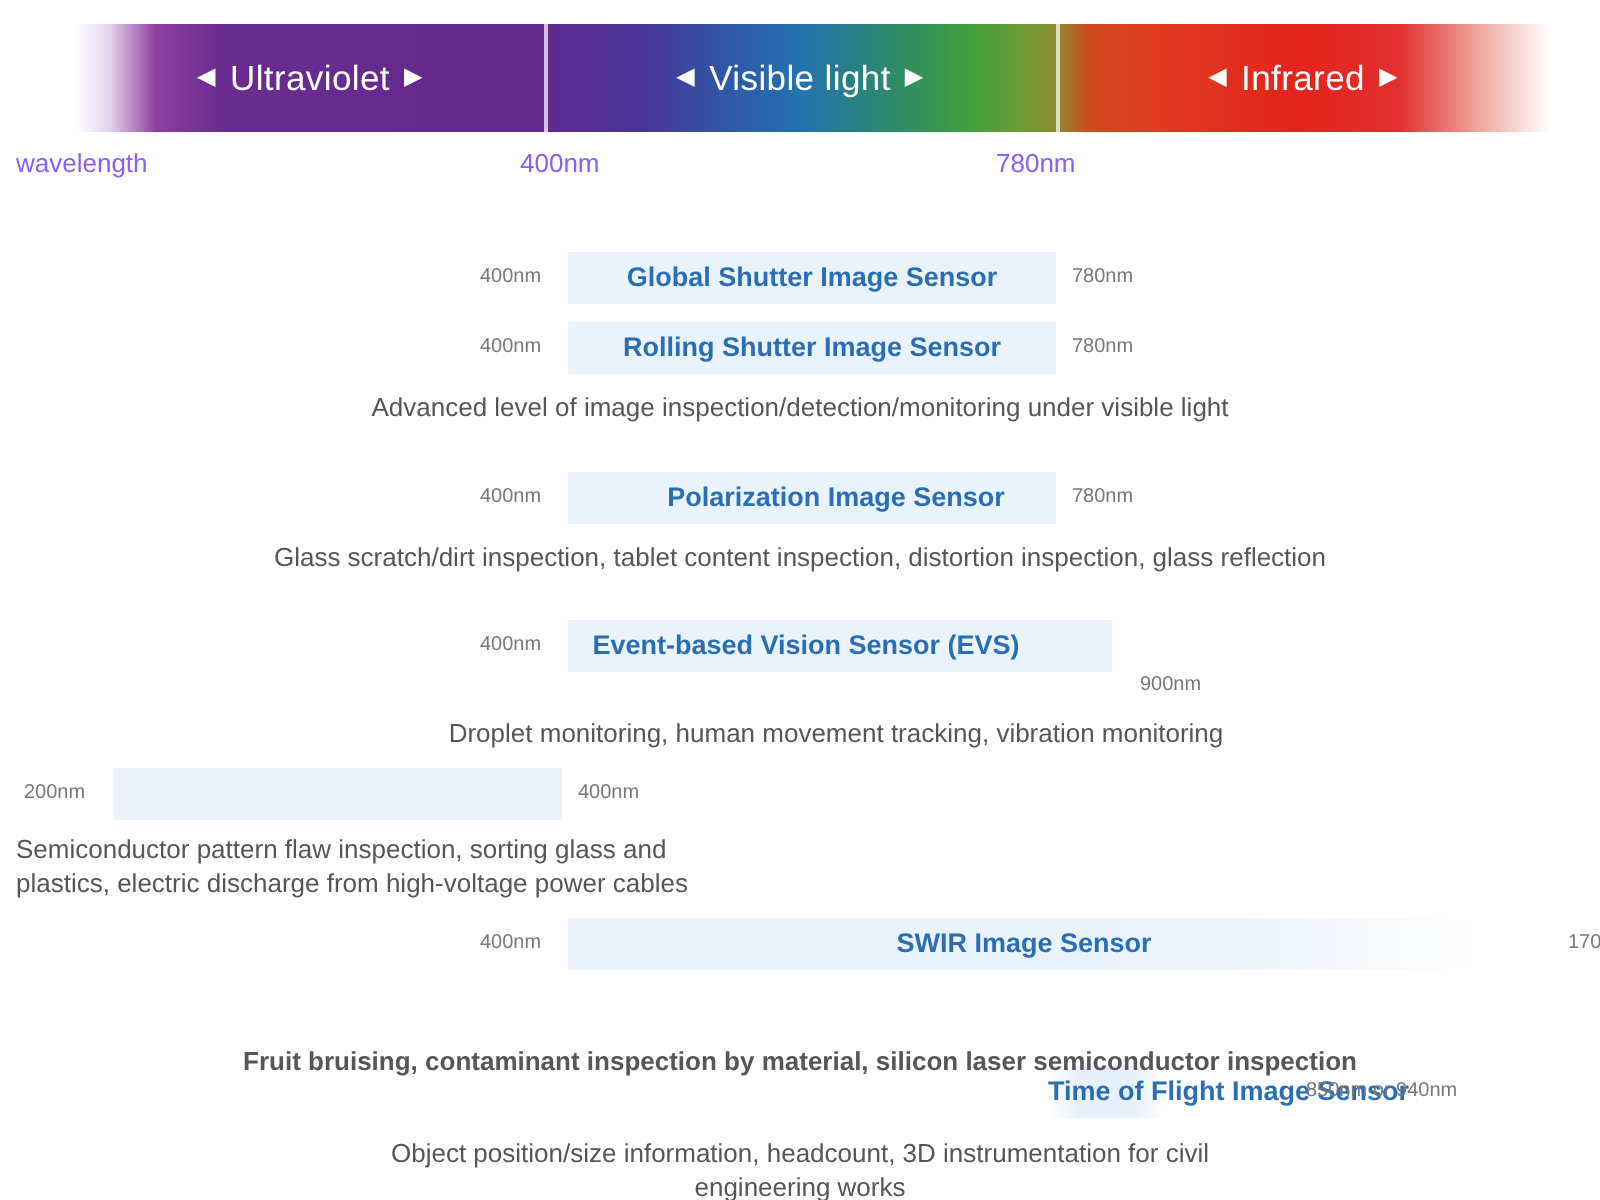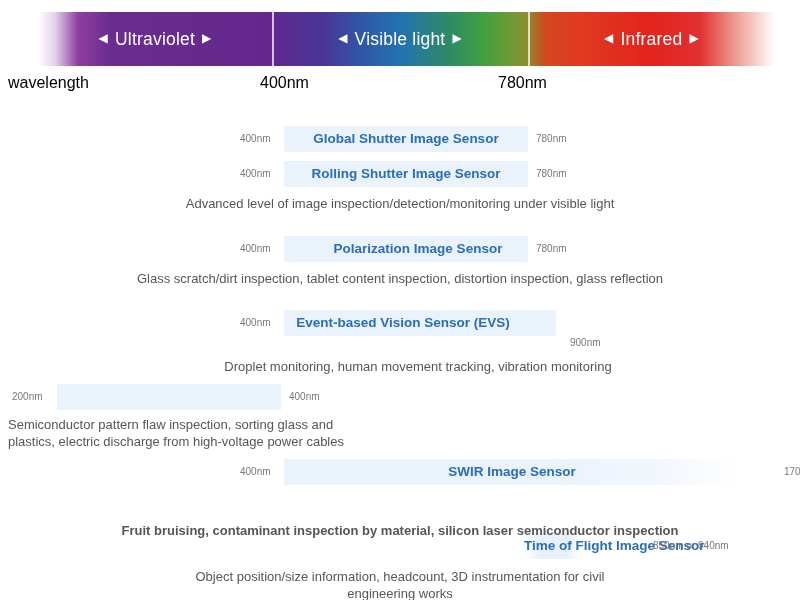--- a/index.html
+++ b/index.html
@@ -82,22 +82,22 @@
   .band-label .arrow-l { margin-right: 7px; }
   .band-label .arrow-r { margin-left: 7px; }
 
   
   .axis-row {
     position: absolute;
     left: 0;
     top: 74px;
     width: 800px;
     height: 24px;
-    font-size: 16px;
-    color: #000000;
+    font-size: 13px;
+    color: #8b5cf6;
   }
   .axis-item {
     position: absolute;
     top: 0;
     white-space: nowrap;
   }
 
   
   .sensor-row {
     position: absolute;

